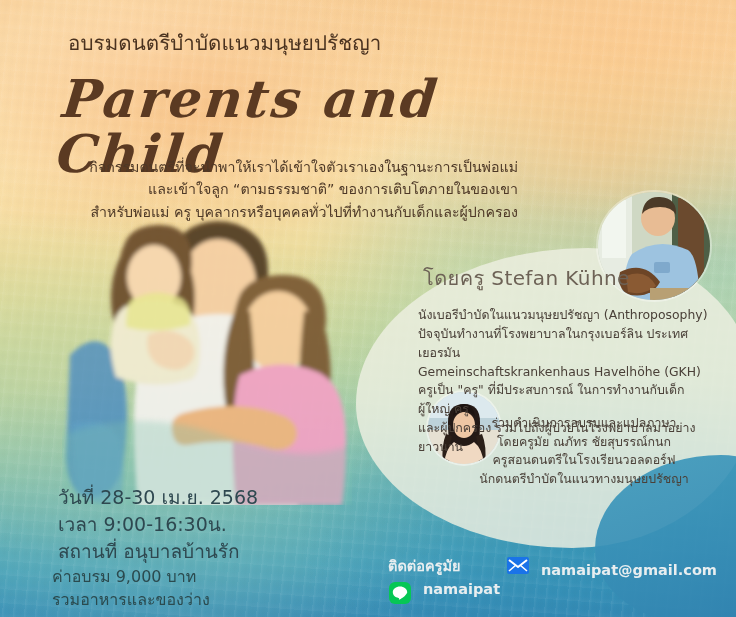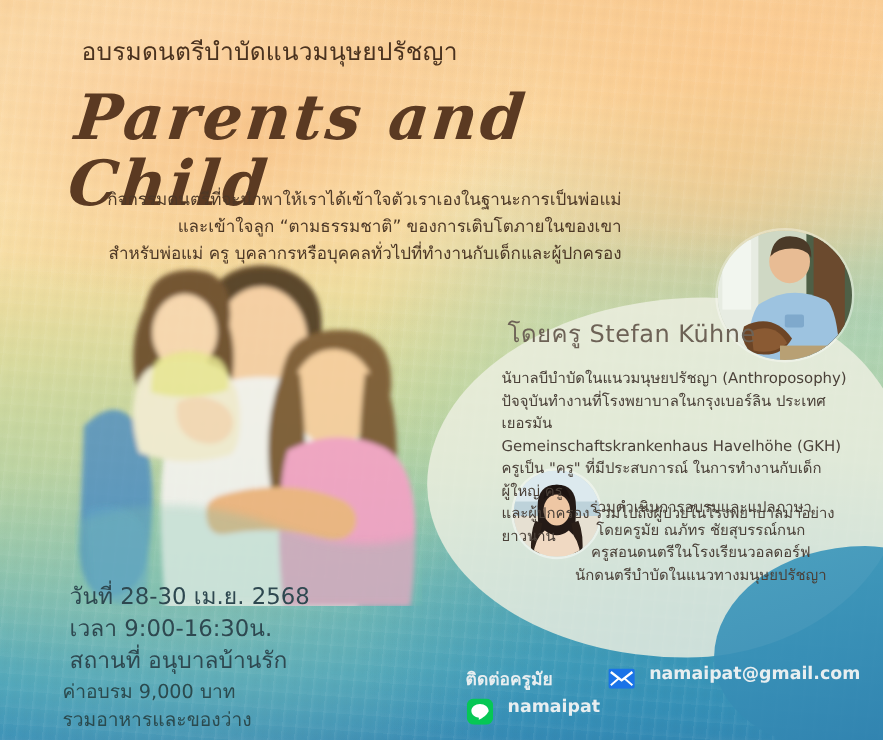--- a/index.html
+++ b/index.html
@@ -84,21 +84,21 @@
 
   #contact{position:absolute;left:388px;top:552px;width:330px;
     color:#e8eef0;font-size:14.5px;font-weight:bold;}
   .c-row{display:flex;align-items:center;height:27px;}
   .c-label{width:118px;}
   .c-ico{width:24px;height:24px;margin-right:11px;flex:0 0 auto;
     display:flex;align-items:center;justify-content:center;}
   .c-ico svg{display:block;}
   .c-val{white-space:nowrap;}
   .c-left{display:flex;align-items:flex-start;width:130px;}
-  .c-right{display:flex;align-items:flex-start;}
+  .c-right{display:flex;align-items:flex-end;}
 </style>
 </head>
 <body>
 
 <div id="poster">
 
   <div class="bgwash" id="wash1"></div>
   <div class="bgwash" id="wash2"></div>
   <div class="bgwash" id="wash3"></div>
   <div class="bgwash" id="wash4"></div>
@@ -185,21 +185,21 @@
       <path d="M25 24 q2 -12 11 -12 q9 0 11 12 q-6 -6 -11 -6 q-5 0 -11 6z" fill="#1c1310"></path>
       <path d="M24 44 q-4 16 -2 28 l-7 0 q-2 -18 3 -30z" fill="#2b1f18"></path>
       <path d="M48 44 q4 16 2 28 l7 0 q2 -18 -3 -30z" fill="#2b1f18"></path>
       <path d="M26 50 q10 8 20 0 q8 6 10 22 l-40 0 q2 -16 10 -22z" fill="#f0d9c2"></path>
     </svg>
   </div>
 
   <div class="t-by">โดยครู Stefan Kühne</div>
 
   <div class="t-bio">
-    <div>นับาลบีบำบัดในแนวมนุษยปรัชญา (Anthroposophy)</div>
+    <div>นังเบอรีบำบัดในแนวมนุษยปรัชญา (Anthroposophy)</div>
     <div>ปัจจุบันทำงานที่โรงพยาบาลในกรุงเบอร์ลิน ประเทศเยอรมัน</div>
     <div>Gemeinschaftskrankenhaus Havelhöhe (GKH)</div>
     <div>ครูเป็น "ครู" ที่มีประสบการณ์ ในการทำงานกับเด็ก ผู้ใหญ่ ครู</div>
     <div>และผู้ปกครอง รวมไปถึงผู้ป่วยในโรงพยาบาลมาอย่างยาวนาน</div>
   </div>
 
   <div class="t-trans">
     <div>ร่วมดำเนินการอบรมและแปลภาษา</div>
     <div>โดยครูมัย ณภัทร ชัยสุบรรณ์กนก</div>
     <div>ครูสอนดนตรีในโรงเรียนวอลดอร์ฟ</div>

